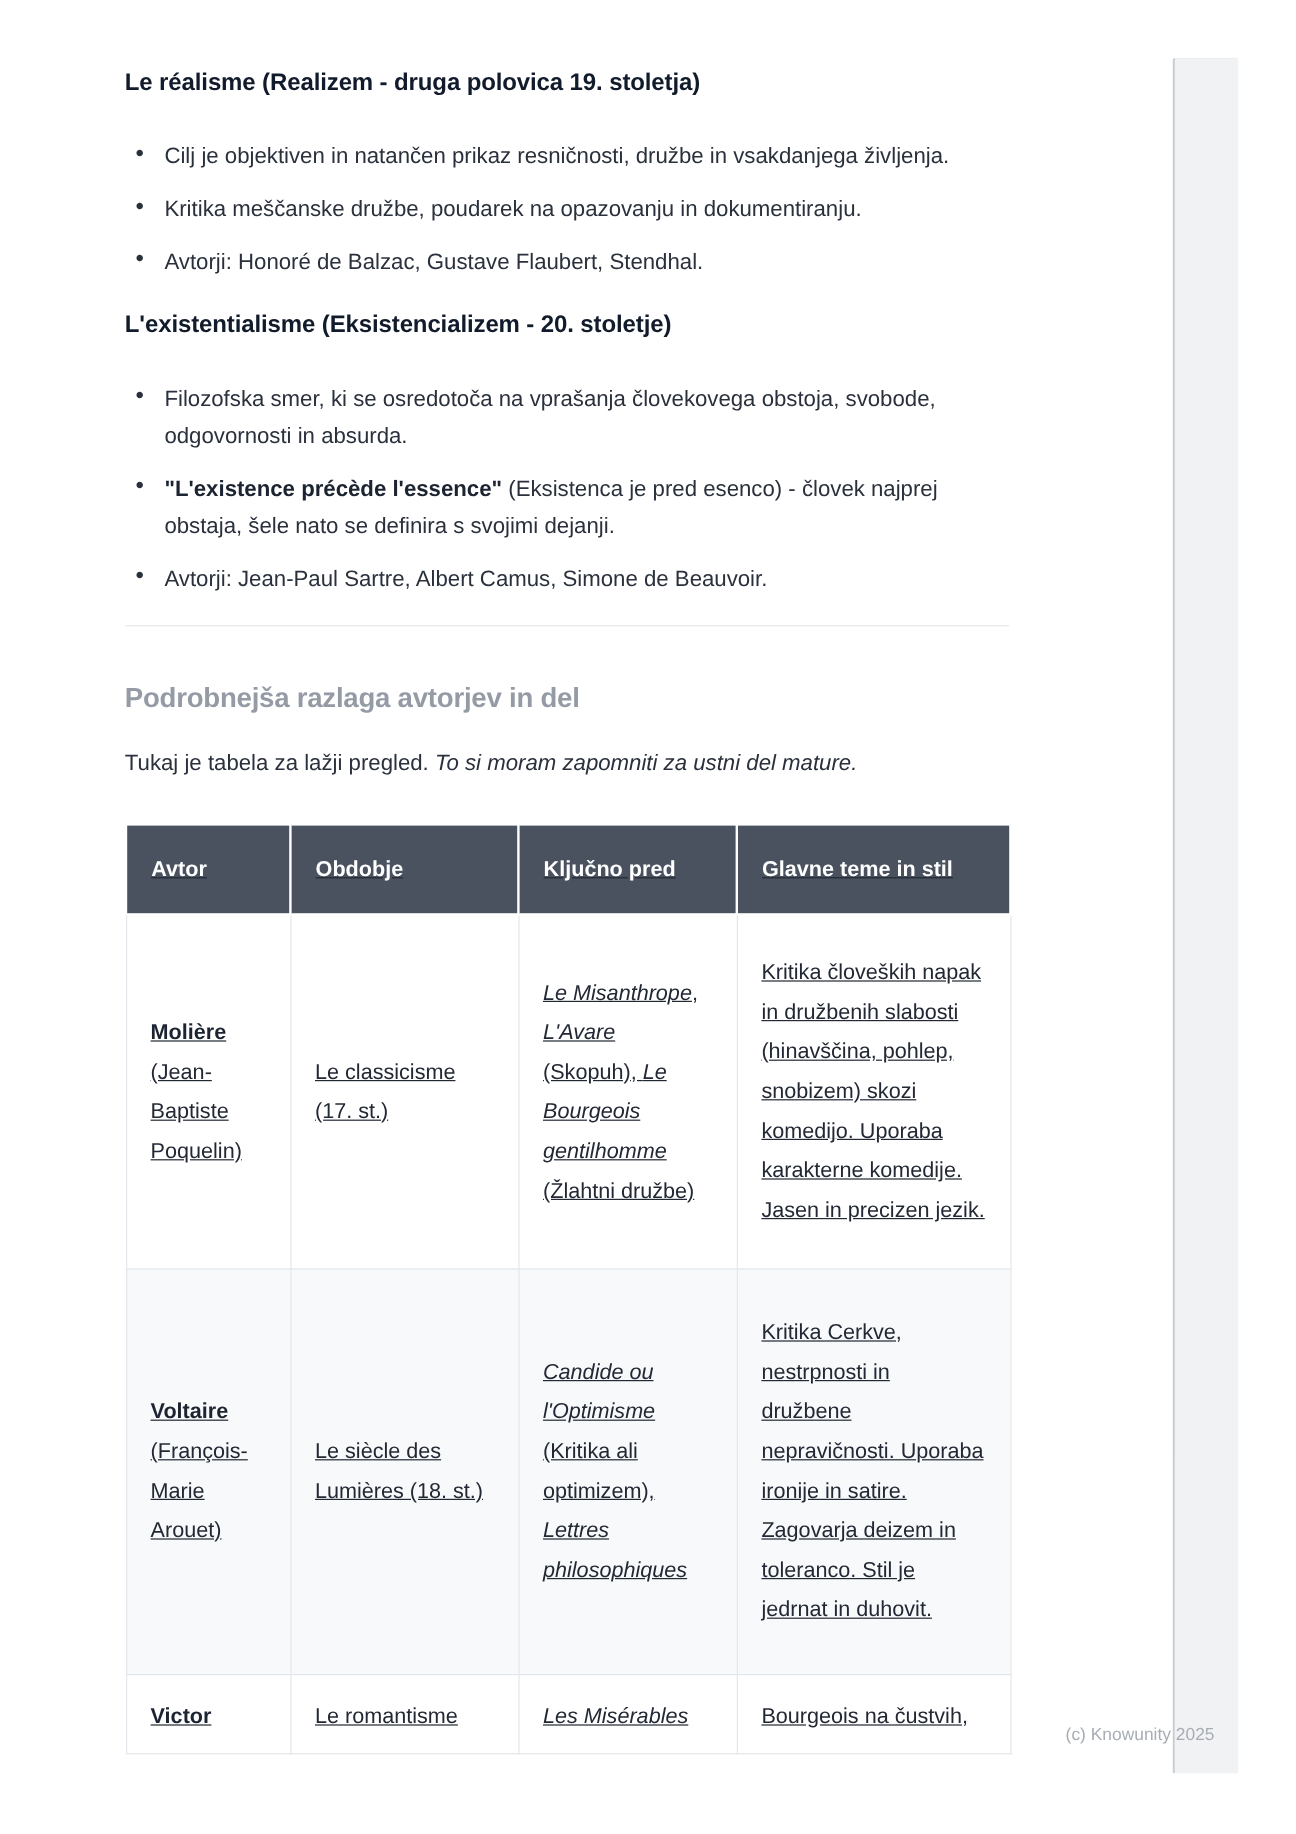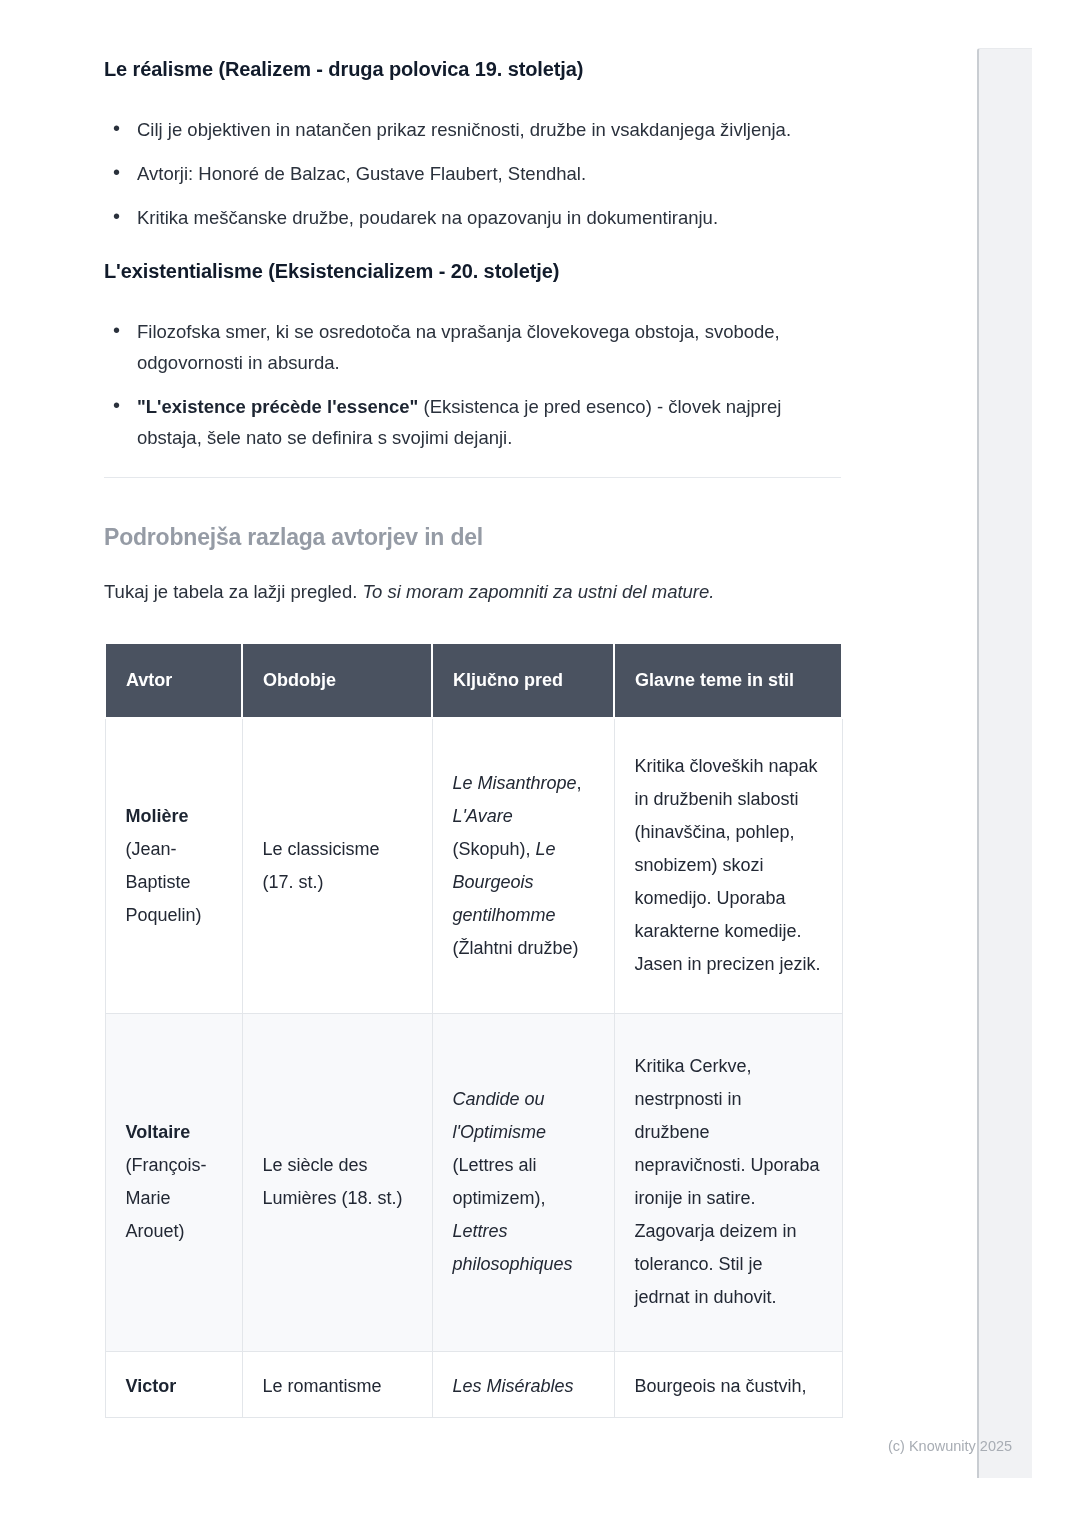--- a/index.html
+++ b/index.html
@@ -42,21 +42,21 @@
   h2.detail-heading {
     font-size: 23px; font-weight: 700; color: #959ba5;
     line-height: 34px; margin: 42px 0 24px 0; letter-spacing: -0.2px;
   }
   p.table-intro {
     font-size: 18.5px; color: #2a313c; line-height: 28px;
     margin: 0 0 36px 0;
   }
   table.authors {
     border-collapse: collapse; table-layout: fixed;
-    width: 737px; font-size: 18px; color: #222834;
+    width: 737px; font-size: 18px; color: #222834; text-decoration: underline;
   }
   table.authors col.c1 { width: 137px; }
   table.authors col.c2 { width: 190px; }
   table.authors col.c3 { width: 182px; }
   table.authors col.c4 { width: 228px; }
   table.authors th {
     background: #4a5260; color: #ffffff; font-weight: 700;
     text-align: left; vertical-align: middle;
     height: 75px; padding: 0 20px;
     border: 2px solid #ffffff; font-size: 18px;
@@ -85,28 +85,29 @@
 </style>
 </head>
 <body>
 
 <div class="page">
   <div class="content">
 
     <h3 class="section-heading">Le réalisme (Realizem - druga polovica 19. stoletja)</h3>
     <ul class="bullets">
       <li><span>Cilj je objektiven in natančen prikaz resničnosti, družbe in vsakdanjega življenja.</span></li>
+      <li><span>Kritika meščanske družbe, poudarek na opazovanju in dokumentiranju.</span></li>
       <li><span>Avtorji: Honoré de Balzac, Gustave Flaubert, Stendhal.</span></li>
-      <li><span>Kritika meščanske družbe, poudarek na opazovanju in dokumentiranju.</span></li>
     </ul>
 
     <h3 class="section-heading second">L'existentialisme (Eksistencializem - 20. stoletje)</h3>
     <ul class="bullets">
       <li><span>Filozofska smer, ki se osredotoča na vprašanja človekovega obstoja, svobode, odgovornosti in absurda.</span></li>
       <li><span class="bold">"L'existence précède l'essence"</span><span> (Eksistenca je pred esenco) - človek najprej obstaja, šele nato se definira s svojimi dejanji.</span></li>
+      <li><span>Avtorji: Jean-Paul Sartre, Albert Camus, Simone de Beauvoir.</span></li>
     </ul>
 
     <hr class="divider">
 
     <h2 class="detail-heading">Podrobnejša razlaga avtorjev in del</h2>
 
     <p class="table-intro"><span>Tukaj je tabela za lažji pregled. </span><span class="it">To si moram zapomniti za ustni del mature.</span></p>
 
     <table class="authors">
       <colgroup>
@@ -132,21 +133,21 @@
           <td>Le classicisme (17. st.)</td>
           <td><span class="it">Le Misanthrope</span><span>, </span><span class="it">L'Avare</span><span> (Skopuh), </span><span class="it">Le Bourgeois gentilhomme</span><span> (Žlahtni družbe)</span></td>
           <td>Kritika človeških napak in družbenih slabosti (hinavščina, pohlep, snobizem) skozi komedijo. Uporaba karakterne komedije. Jasen in precizen jezik.</td>
         </tr>
         <tr class="row-alt" style="height:338px">
           <td>
               <div class="author-name">Voltaire</div>
               <div>(François-Marie Arouet)</div>
             </td>
           <td>Le siècle des Lumières (18. st.)</td>
-          <td><span class="it">Candide ou l'Optimisme</span><span> (Lettres ali optimizem), </span><span class="it">Lettres philosophiques</span></td>
+          <td><span class="it">Candide ou l'Optimisme</span><span> (Kritika ali optimizem), </span><span class="it">Lettres philosophiques</span></td>
           <td>Kritika Cerkve, nestrpnosti in družbene nepravičnosti. Uporaba ironije in satire. Zagovarja deizem in toleranco. Stil je jedrnat in duhovit.</td>
         </tr>
         <tr class="row-cut">
           <td>
               <div class="author-name">Victor</div>
             </td>
           <td>Le romantisme</td>
           <td><span class="it">Les Misérables</span></td>
           <td>Bourgeois na čustvih,</td>
         </tr>

